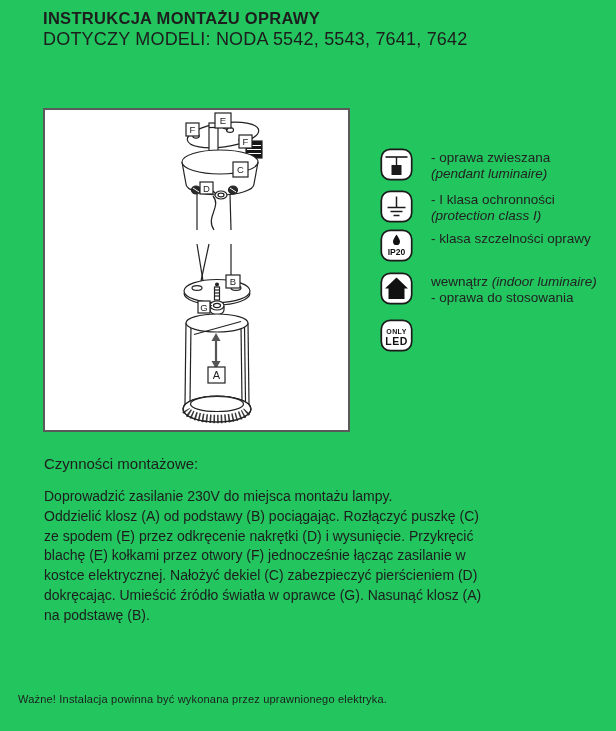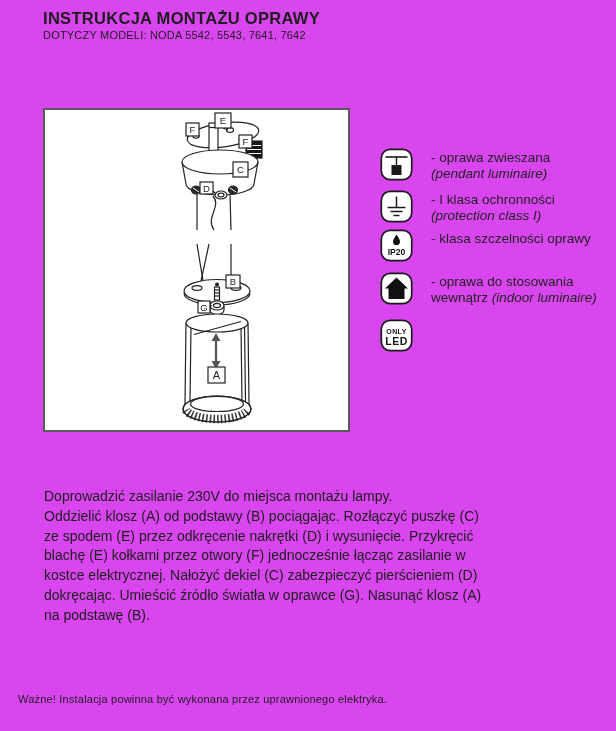--- a/index.html
+++ b/index.html
@@ -1,22 +1,22 @@
 <!DOCTYPE html>
 <html><head>
 <meta charset="utf-8">
 <style>
   html,body{margin:0;padding:0;background:#fff;}
   .page{
-    position:relative;width:616px;height:731px;background:#d946ef;
+    position:relative;width:616px;height:731px;background:#22c55e;
     font-family:"Liberation Sans", sans-serif;color:#1d1d1d;overflow:hidden;
   }
   
   .title{position:absolute;left:43px;top:9px;font-size:16.5px;font-weight:bold;letter-spacing:.3px;}
-  .subtitle{position:absolute;left:43px;top:29px;font-size:11px;letter-spacing:.2px;}
+  .subtitle{position:absolute;left:43px;top:29px;font-size:18px;letter-spacing:.2px;}
   
   .frame{position:absolute;left:43px;top:108px;width:303px;height:320px;border:2px solid #5a5a5a;background:#fff;}
   svg text{font-family:"Liberation Sans", sans-serif;}
   .lbl{font-size:9.5px;fill:#222;}
   
   .legend-row{position:absolute;left:380px;display:flex;align-items:flex-start;}
   .legend-icon{flex:0 0 auto;}
   .legend-text{margin-left:18px;margin-top:2px;font-size:13.5px;line-height:15.5px;color:#222;}
   .legend-text .en{font-style:italic;}
   
@@ -172,35 +172,36 @@
       <div>- klasa szczelności oprawy</div>
     </div>
   </div>
 
   <div class="legend-row" style="top:272px">
     <svg class="legend-icon" width="33" height="33" viewBox="0 0 33 33">
       <rect x="1.3" y="1.3" width="30.4" height="30.4" rx="9" fill="#fff" stroke="#1a1a1a" stroke-width="1.7"></rect>
       <path d="M16.5,5.5 L28,16.5 L24.5,16.5 L24.5,27 L8.5,27 L8.5,16.5 L5,16.5 Z" fill="#111"></path>
     </svg>
     <div class="legend-text">
+      <div><span>wewnątrz </span><span class="en">(indoor luminaire)</span></div>
       <div>- oprawa do stosowania</div>
-      <div><span>wewnątrz </span><span class="en">(indoor luminaire)</span></div>
     </div>
   </div>
 
   <div class="legend-row" style="top:319px">
     <svg class="legend-icon" width="33" height="33" viewBox="0 0 33 33">
       <rect x="1.3" y="1.3" width="30.4" height="30.4" rx="9" fill="#fff" stroke="#1a1a1a" stroke-width="1.7"></rect>
       <text x="16.5" y="14.5" text-anchor="middle" font-size="7" font-weight="bold" fill="#111" letter-spacing="0.4">ONLY</text>
       <text x="16.5" y="25.5" text-anchor="middle" font-size="10.5" font-weight="bold" fill="#111" letter-spacing="0.5">LED</text>
     </svg>
     <div class="legend-text">
     </div>
   </div>
 
+  <div class="steps-heading">Czynności montażowe:</div>
   <div class="steps-body">Doprowadzić zasilanie 230V do miejsca montażu lampy.
 Oddzielić klosz (A) od podstawy (B) pociągając. Rozłączyć puszkę (C)
 ze spodem (E) przez odkręcenie nakrętki (D) i wysunięcie. Przykręcić
 blachę (E) kołkami przez otwory (F) jednocześnie łącząc zasilanie w
 kostce elektrycznej. Nałożyć dekiel (C) zabezpieczyć pierścieniem (D)
 dokręcając. Umieścić źródło światła w oprawce (G). Nasunąć klosz (A)
 na podstawę (B).</div>
 
   <div class="warning">Ważne! Instalacja powinna być wykonana przez uprawnionego elektryka.</div>
 

